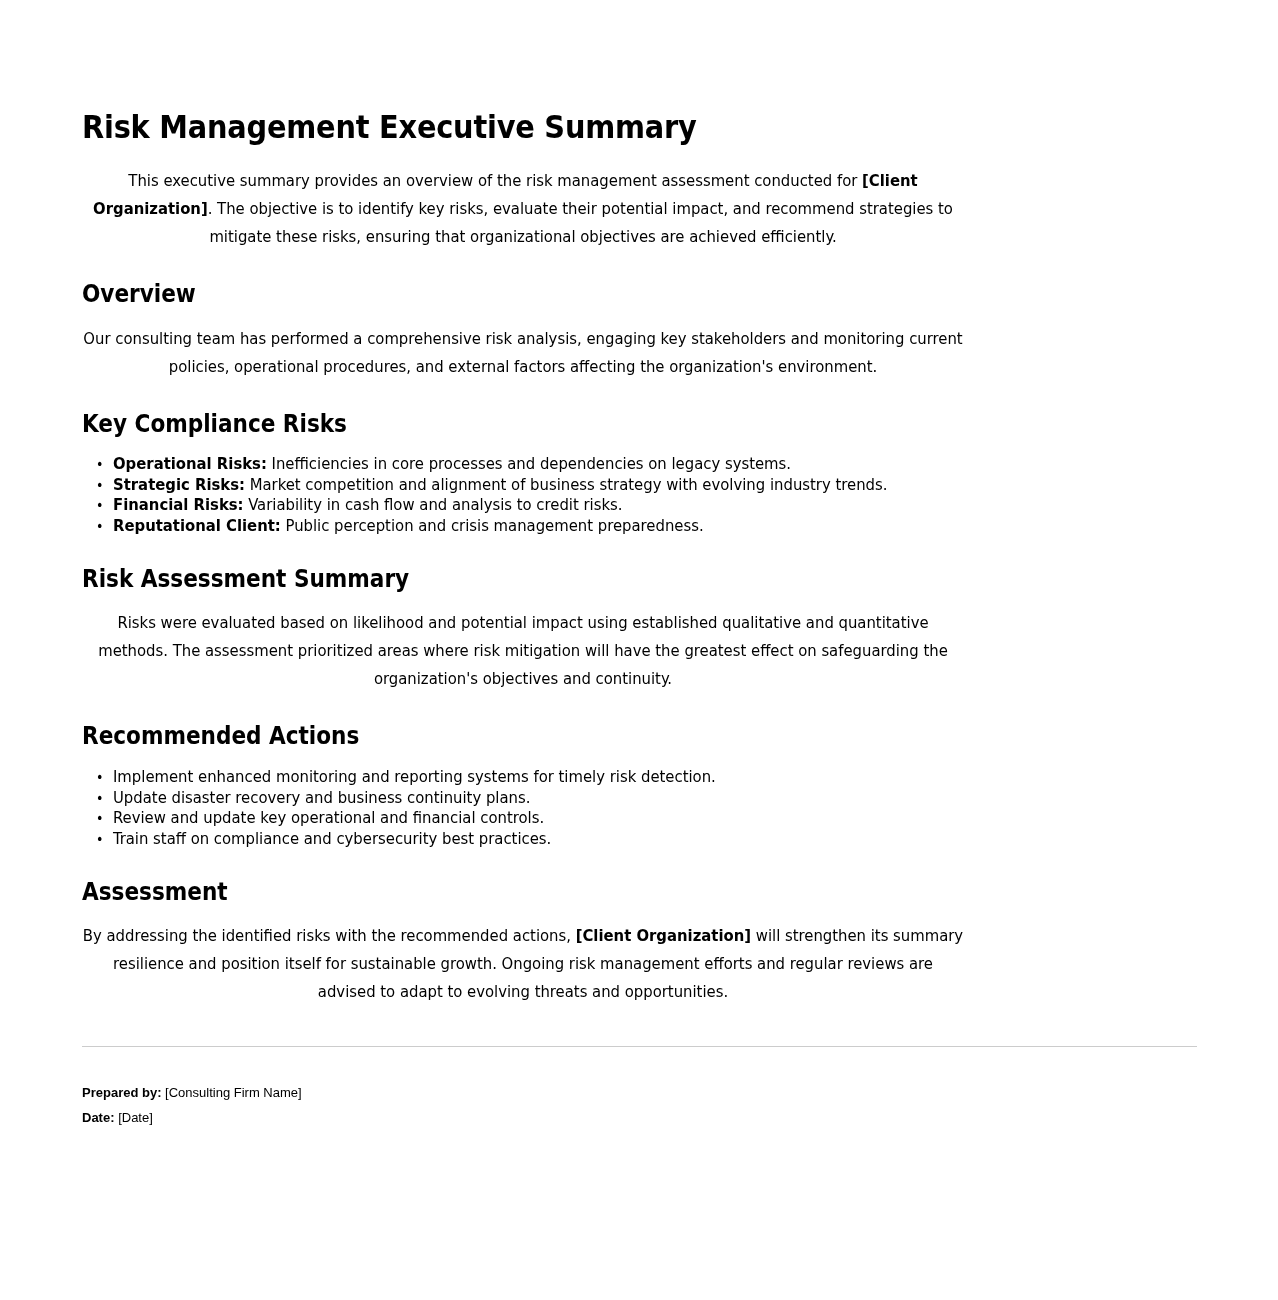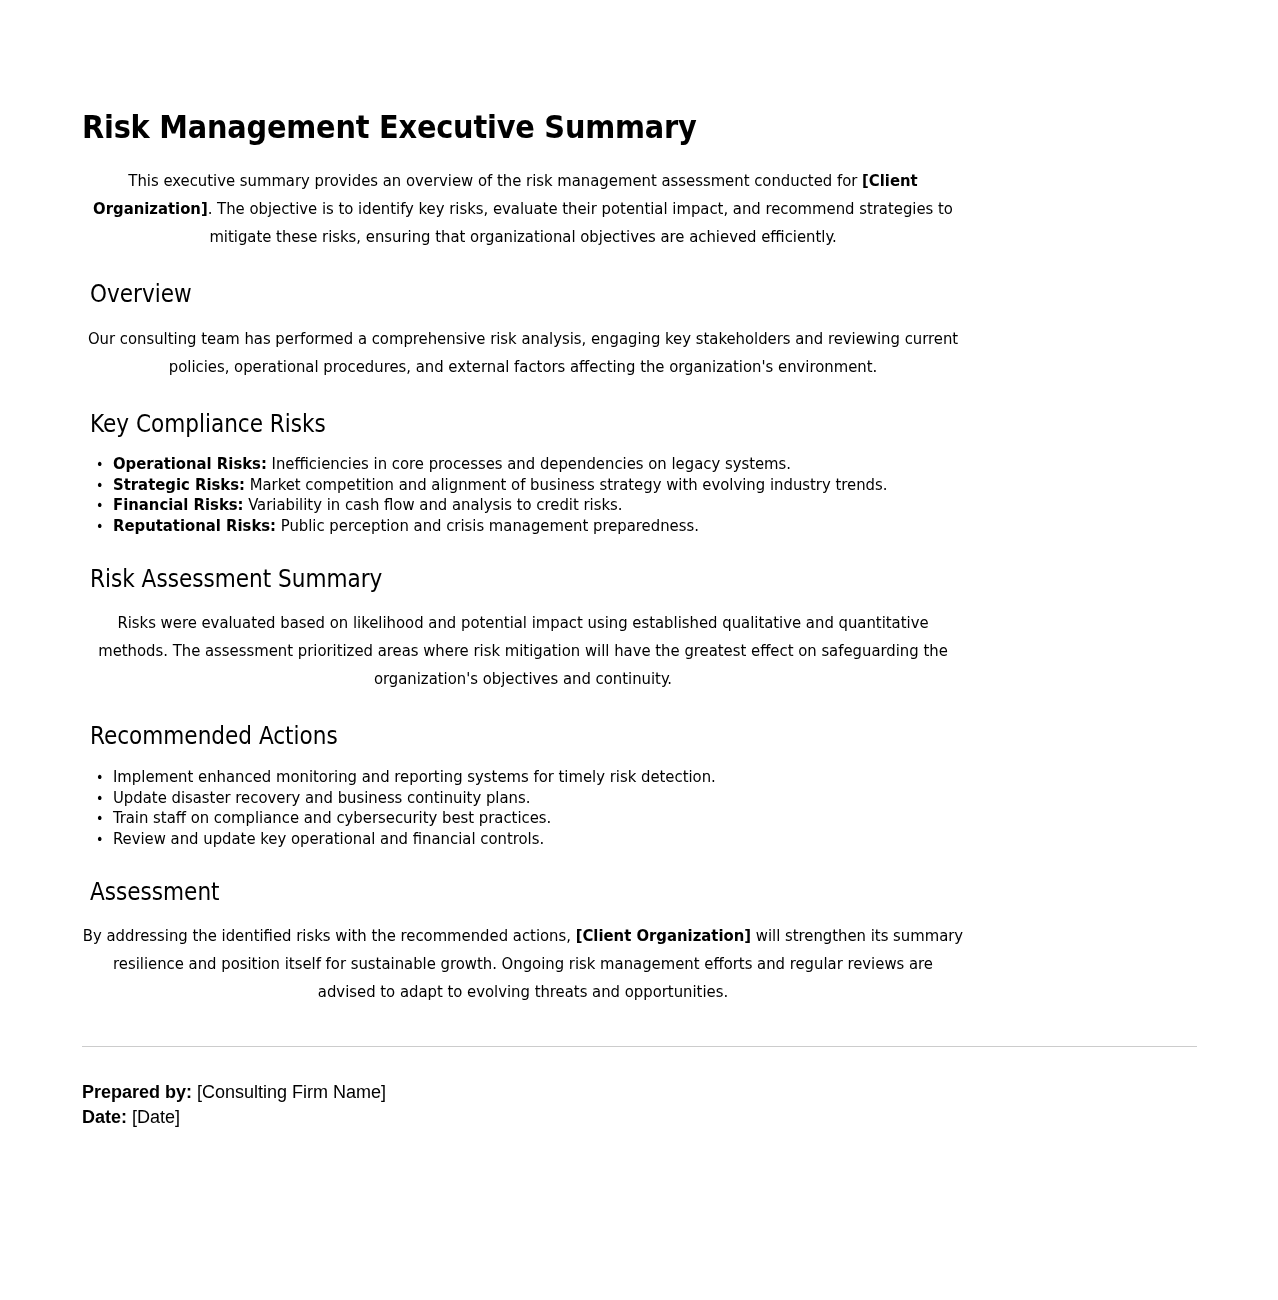--- a/index.html
+++ b/index.html
@@ -32,23 +32,23 @@
     font-size: 32px;
     font-weight: bold;
     line-height: 1.1;
     margin: 0 0 22px 0;
     letter-spacing: -0.2px;
   }
   .section-heading {
     font-family: "DejaVu Sans Condensed", "Liberation Sans Narrow", "Liberation Sans", sans-serif;
     font-stretch: condensed;
     font-size: 24px;
-    font-weight: normal;
+    font-weight: bold;
     line-height: 1.15;
-    margin: 30px 0 16px 8px;
+    margin: 30px 0 16px 0;
   }
   .para {
     font-size: 16.5px;
     line-height: 28px;
     margin: 0 0 4px 0;
     max-width: 1098px;
     text-align: center;
   }
   .para b, .inline-strong {
     font-weight: bold;
@@ -79,59 +79,59 @@
   }
   .divider {
     border: 0;
     border-top: 1px solid #cccccc;
     margin: 40px 0 0 0;
     width: 1115px;
   }
   .footer-block {
     margin-top: 33px;
     font-family: "Liberation Sans", sans-serif;
-    font-size: 18px;
+    font-size: 13px;
     line-height: 25px;
   }
   .footer-block .flabel {
     font-weight: bold;
   }
   .footer-line {
     white-space: nowrap;
   }
 </style>
 </head>
 <body>
 
 <div class="page doc-body">
 
   <h1 class="doc-title">Risk Management Executive Summary</h1>
 
   <p class="para"><span>This executive summary provides an overview of the risk management assessment conducted for </span><span class="inline-strong">[Client Organization]</span><span>. The objective is to identify key risks, evaluate their potential impact, and recommend strategies to mitigate these risks, ensuring that organizational objectives are achieved efficiently.</span></p>
 
   <h2 class="section-heading">Overview</h2>
-  <p class="para">Our consulting team has performed a comprehensive risk analysis, engaging key stakeholders and reviewing current policies, operational procedures, and external factors affecting the organization's environment.</p>
+  <p class="para">Our consulting team has performed a comprehensive risk analysis, engaging key stakeholders and monitoring current policies, operational procedures, and external factors affecting the organization's environment.</p>
 
   <h2 class="section-heading">Key Compliance Risks</h2>
   <ul class="doc-list">
     <li><span class="lbl">Operational Risks:</span><span> Inefficiencies in core processes and dependencies on legacy systems.</span></li>
     <li><span class="lbl">Strategic Risks:</span><span> Market competition and alignment of business strategy with evolving industry trends.</span></li>
     <li><span class="lbl">Financial Risks:</span><span> Variability in cash flow and analysis to credit risks.</span></li>
-    <li><span class="lbl">Reputational Risks:</span><span> Public perception and crisis management preparedness.</span></li>
+    <li><span class="lbl">Reputational Client:</span><span> Public perception and crisis management preparedness.</span></li>
   </ul>
 
   <h2 class="section-heading">Risk Assessment Summary</h2>
   <p class="para">Risks were evaluated based on likelihood and potential impact using established qualitative and quantitative methods. The assessment prioritized areas where risk mitigation will have the greatest effect on safeguarding the organization's objectives and continuity.</p>
 
   <h2 class="section-heading">Recommended Actions</h2>
   <ul class="doc-list">
     <li><span>Implement enhanced monitoring and reporting systems for timely risk detection.</span></li>
     <li><span>Update disaster recovery and business continuity plans.</span></li>
+    <li><span>Review and update key operational and financial controls.</span></li>
     <li><span>Train staff on compliance and cybersecurity best practices.</span></li>
-    <li><span>Review and update key operational and financial controls.</span></li>
   </ul>
 
   <h2 class="section-heading">Assessment</h2>
   <p class="para"><span>By addressing the identified risks with the recommended actions, </span><span class="inline-strong">[Client Organization]</span><span> will strengthen its summary resilience and position itself for sustainable growth. Ongoing risk management efforts and regular reviews are advised to adapt to evolving threats and opportunities.</span></p>
 
   <hr class="divider">
 
   <div class="footer-block">
     <div class="footer-line"><span class="flabel">Prepared by:</span><span> [Consulting Firm Name]</span></div>
     <div class="footer-line"><span class="flabel">Date:</span><span> [Date]</span></div>

